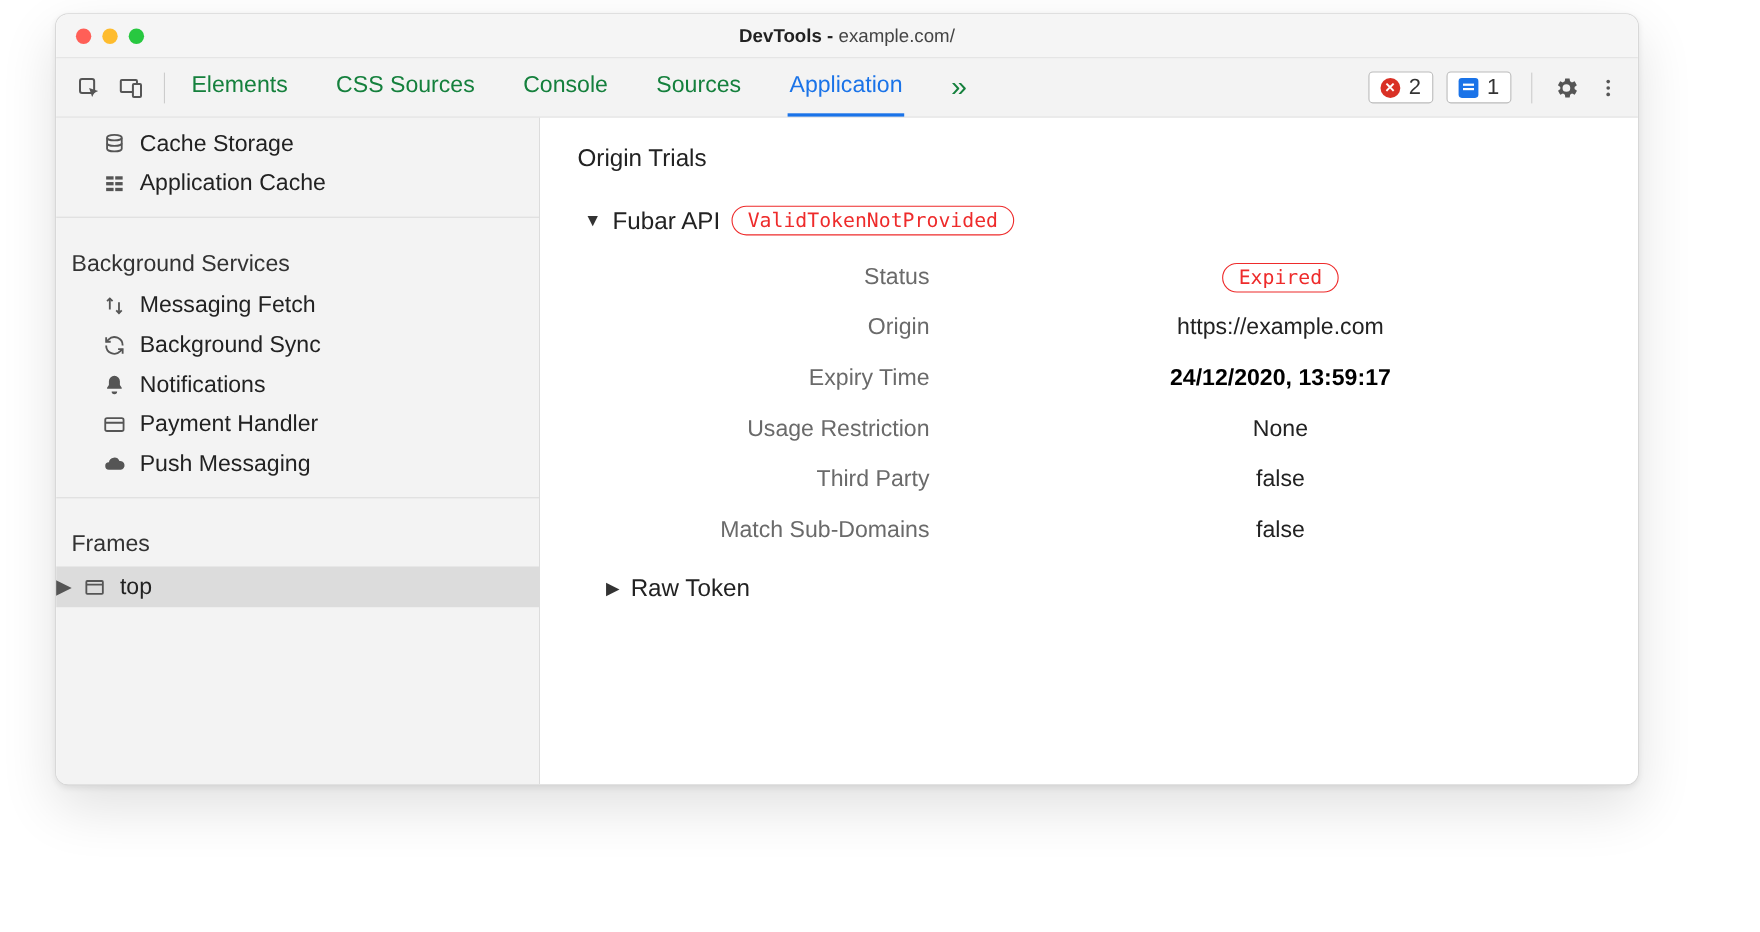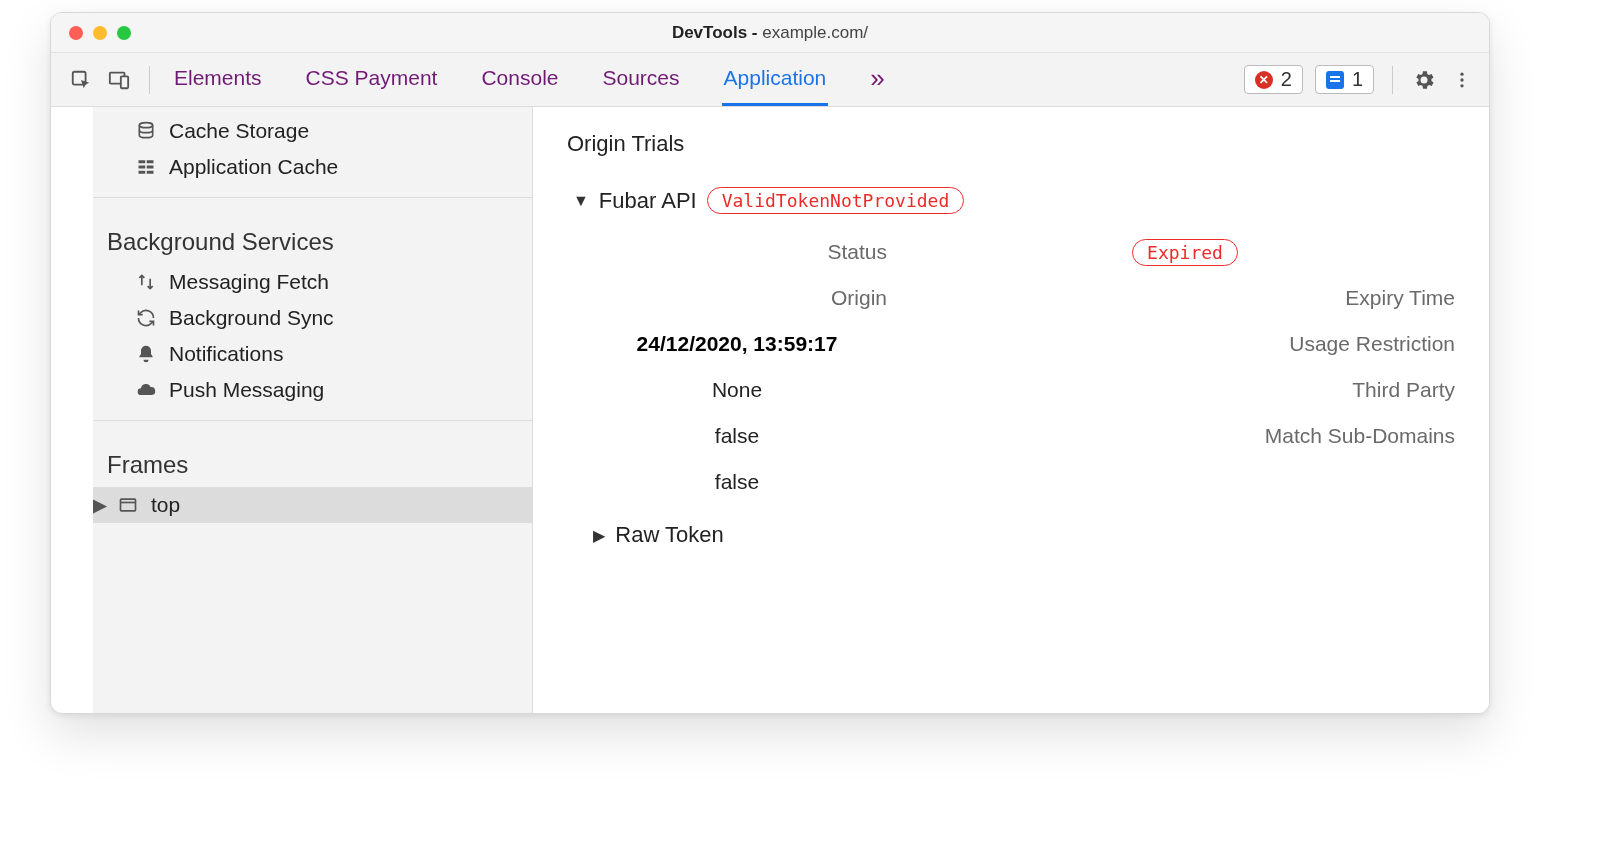--- a/index.html
+++ b/index.html
@@ -64,21 +64,21 @@
     cursor: pointer;
     margin-right: 6px;
   }
   .toolbar .sep {
     width: 1px; height: 28px; background: #ccc;
     margin: 0 14px 0 8px;
   }
   .tabs { display: flex; align-items: stretch; height: 100%; gap: 40px; margin-left: 8px; }
   .tab {
     display: flex; align-items: center;
-    color: #701a75; cursor: pointer;
+    color: #15803d; cursor: pointer;
     border-bottom: 3px solid transparent;
     padding: 0 2px;
   }
   .tab.active {
     color: #1a73e8;
     border-bottom-color: #1a73e8;
   }
   .toolbar-right {
     margin-left: auto;
     display: flex; align-items: center; gap: 12px;
@@ -106,33 +106,32 @@
   
   .body {
     flex: 1; display: flex; min-height: 0;
   }
   .sidebar {
     width: 440px;
     background: #f3f3f3;
     border-right: 1px solid #dcdcdc;
     overflow: auto;
     padding-top: 6px;
-    margin-left: 42px;
   }
   .side-item {
     display: flex; align-items: center; gap: 12px;
     padding: 6px 10px 6px 42px;
     font-size: 21px;
     color: #222;
     cursor: pointer;
   }
   .side-item .ico { width: 22px; height: 22px; display:flex; align-items:center; justify-content:center; color:#555; flex-shrink:0; }
   .side-group-title {
     padding: 18px 14px 8px 14px;
-    font-size: 24px;
+    font-size: 21px;
     color: #333;
   }
   .side-hr { height: 1px; background: #dcdcdc; margin: 12px 0; }
   .side-item.sel { background: #dcdcdc; }
   .side-item .arrow { margin-left: -26px; width: 14px; color:#555; }
   
   .content {
     flex: 1; background: #fff; padding: 24px 34px;
     font-size: 22px; color: #222; overflow:auto;
   }
@@ -197,21 +196,21 @@
         <rect x="14" y="8" width="8" height="13" rx="1" fill="#f3f3f3"></rect>
       </svg>
     </div>
     <div class="sep"></div>
 
     <div class="tabs">
       <div class="tab">
           <span>Elements</span>
         </div>
       <div class="tab">
-          <span>CSS Payment</span>
+          <span>CSS Sources</span>
         </div>
       <div class="tab">
           <span>Console</span>
         </div>
       <div class="tab">
           <span>Sources</span>
         </div>
       <div class="tab active">
           <span>Application</span>
         </div>
@@ -301,20 +300,29 @@
       <div class="side-item">
         <span class="ico">
           <svg width="20" height="20" viewBox="0 0 24 24" fill="currentColor">
               <path d="M12 2a6 6 0 0 0-6 6v4l-2 3v1h16v-1l-2-3V8a6 6 0 0 0-6-6Zm0 20a3 3 0 0 0 3-3H9a3 3 0 0 0 3 3Z"></path>
             </svg>
         </span>
         <span>Notifications</span>
       </div>
       <div class="side-item">
         <span class="ico">
+          <svg width="20" height="20" viewBox="0 0 24 24" fill="none" stroke="currentColor" stroke-width="2">
+              <rect x="2" y="5" width="20" height="14" rx="2"></rect>
+              <line x1="2" y1="10" x2="22" y2="10"></line>
+            </svg>
+        </span>
+        <span>Payment Handler</span>
+      </div>
+      <div class="side-item">
+        <span class="ico">
           <svg width="20" height="20" viewBox="0 0 24 24" fill="currentColor">
               <path d="M19 18H6a4 4 0 0 1 0-8 6 6 0 0 1 11.5-1.5A4.5 4.5 0 0 1 19 18Z"></path>
             </svg>
         </span>
         <span>Push Messaging</span>
       </div>
 
       <div class="side-hr"></div>
 
       <div class="side-group-title">Frames</div>
@@ -340,20 +348,21 @@
         <span class="pill">ValidTokenNotProvided</span>
       </div>
 
       <div class="kv">
         <div class="k">Status</div>
         <div class="v">
           <span class="pill">Expired</span>
         </div>
 
         <div class="k">Origin</div>
+        <div class="v">https://example.com</div>
 
         <div class="k">Expiry Time</div>
         <div class="v red">24/12/2020, 13:59:17</div>
 
         <div class="k">Usage Restriction</div>
         <div class="v">None</div>
 
         <div class="k">Third Party</div>
         <div class="v">false</div>
 

